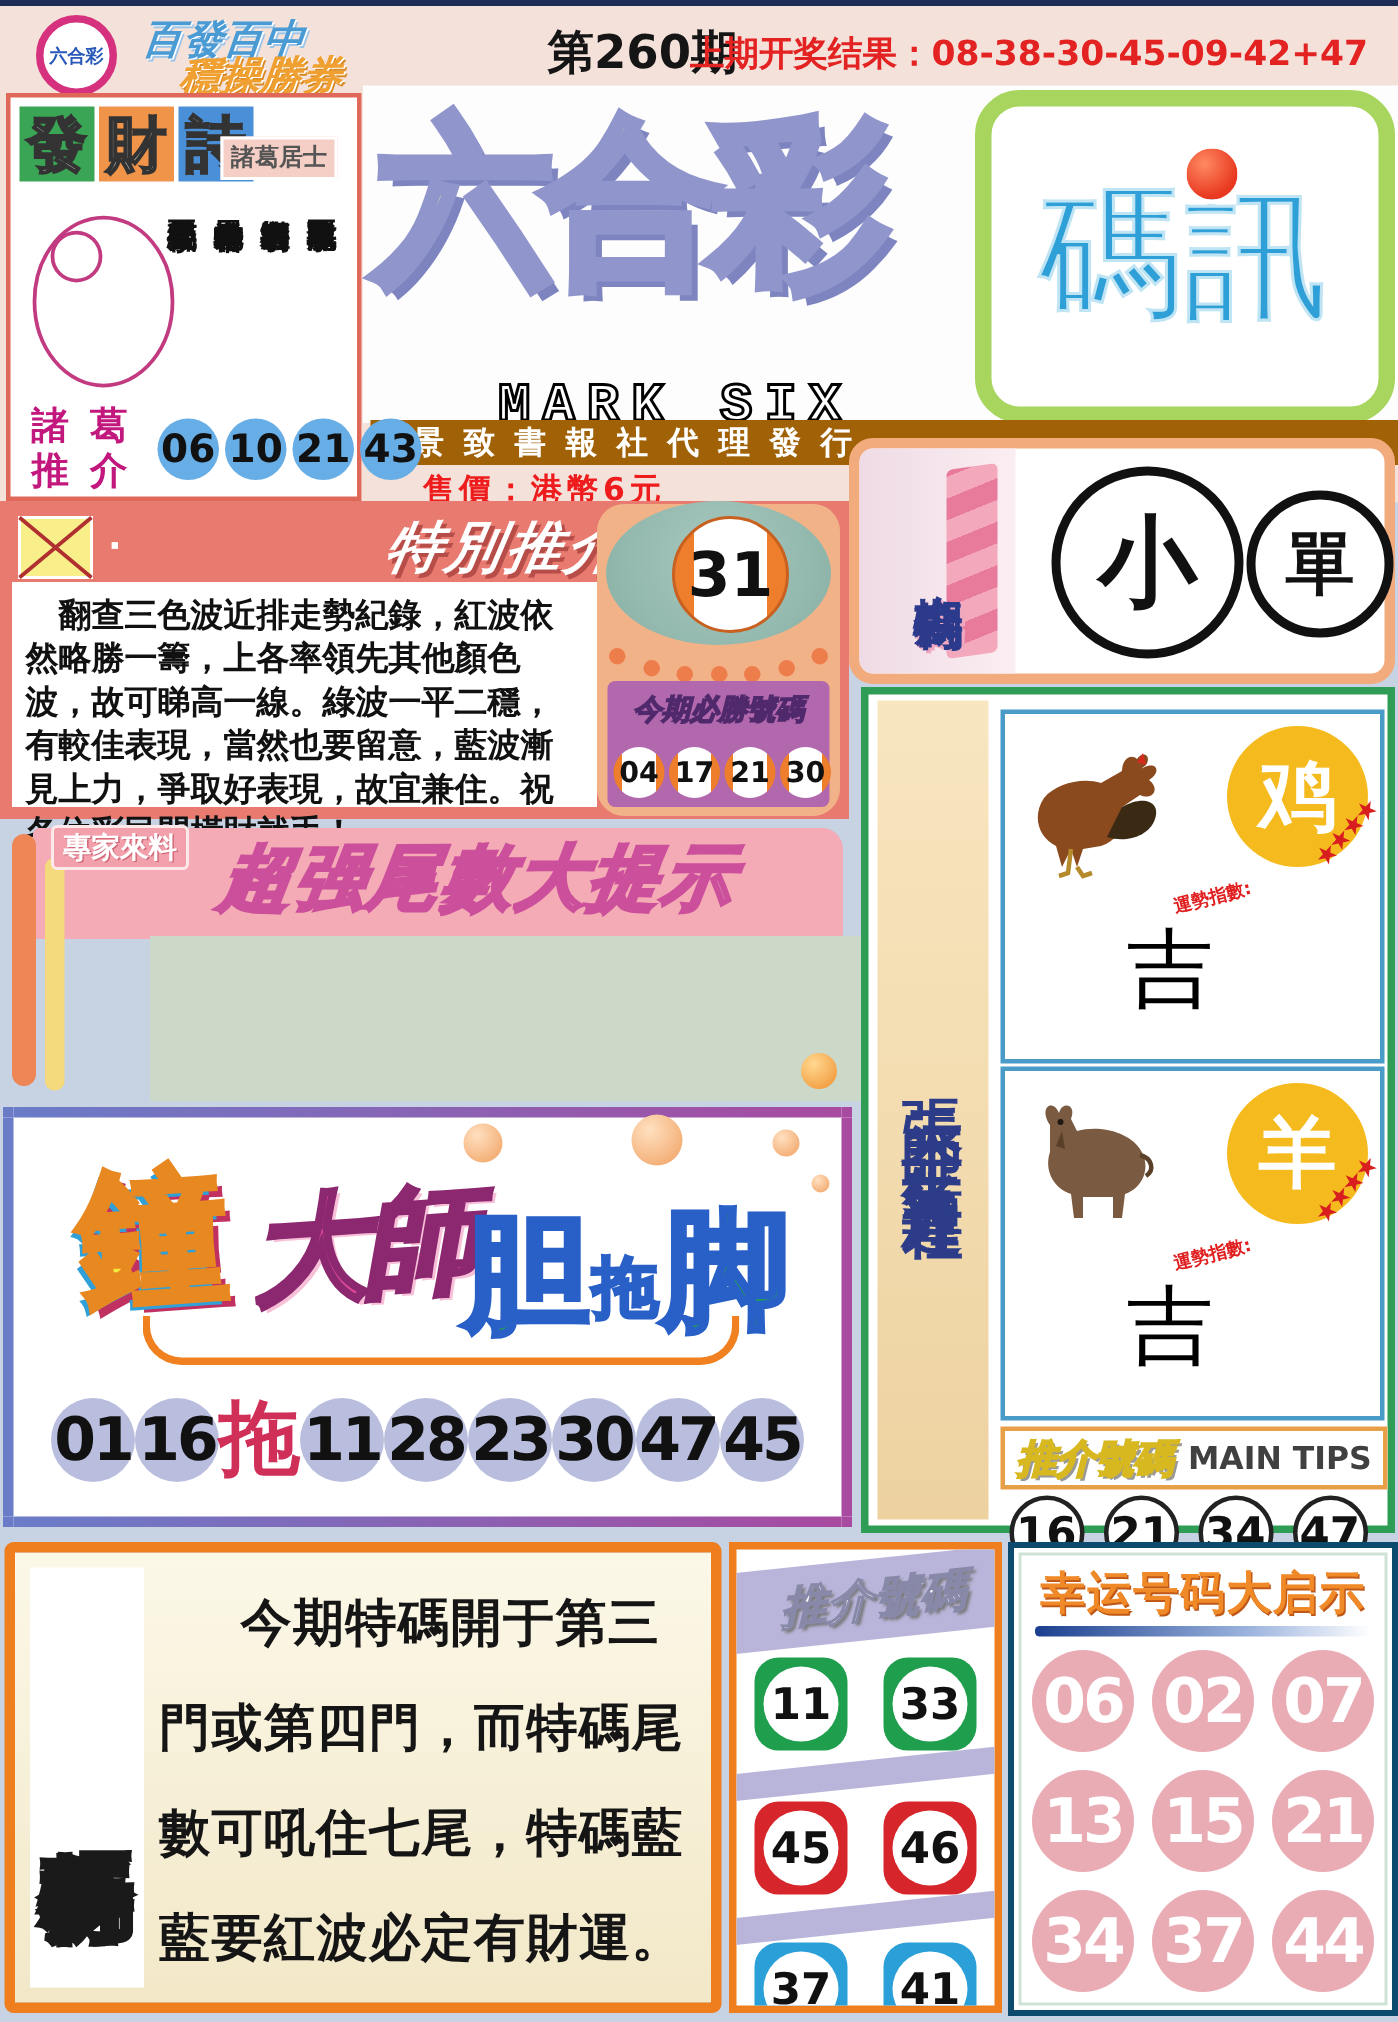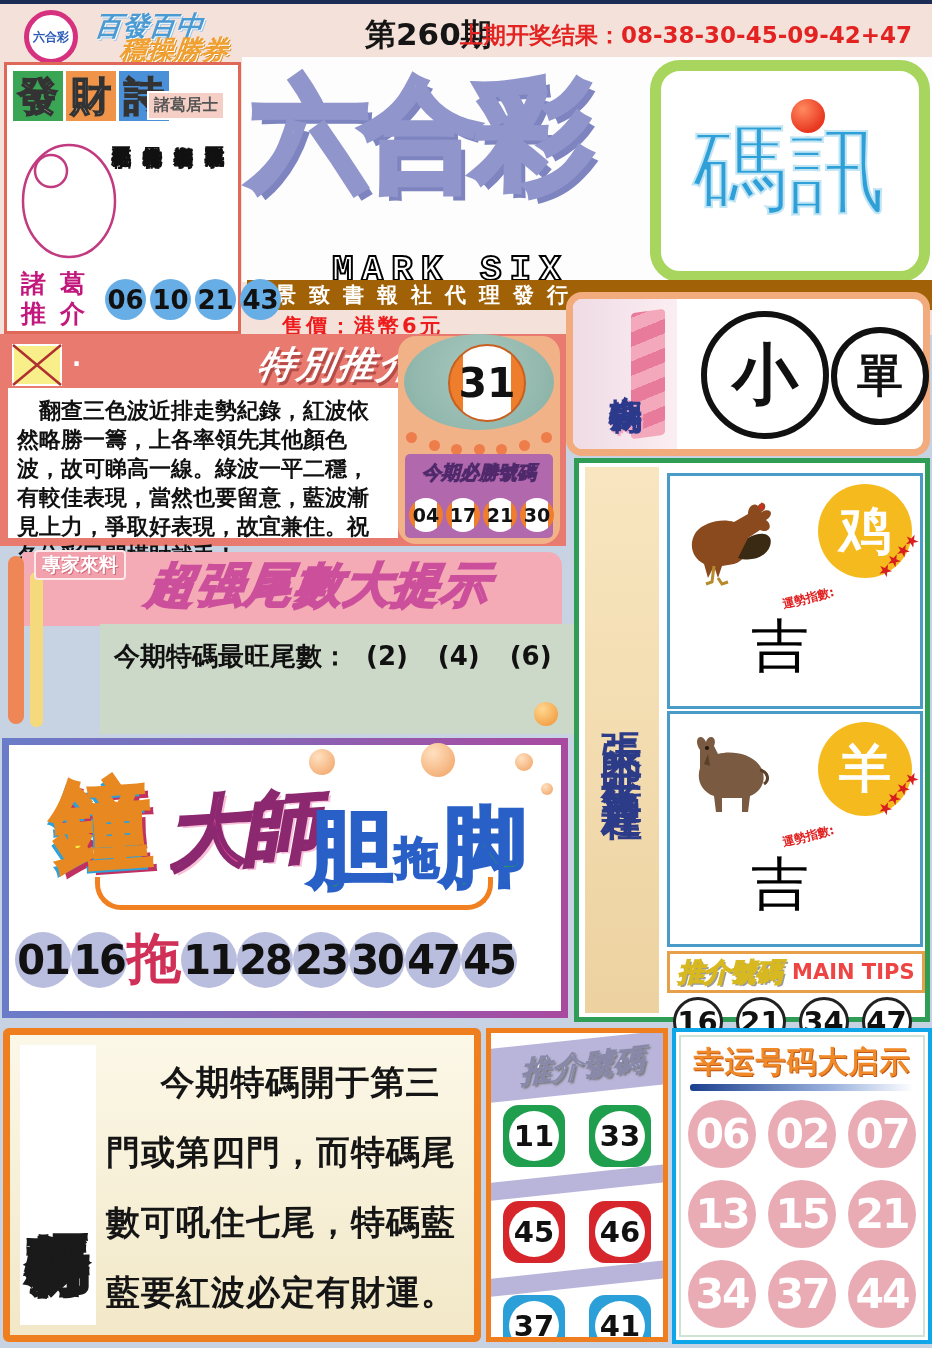--- a/index.html
+++ b/index.html
@@ -107,21 +107,21 @@
   .dashi{left:158px;top:34px;font-size:78px;font-weight:900;font-style:italic;color:#e04898;
     -webkit-text-stroke:3px #8c2870;text-shadow:3px 3px 0 #f8c0d8;transform:rotate(-4deg);letter-spacing:-4px;}
   .dan3{left:300px;top:48px;font-size:84px;font-weight:900;color:#22a04c;-webkit-text-stroke:3px #2860c8;}
   .tuo-s{left:386px;top:84px;font-size:44px;font-weight:900;color:#22a04c;-webkit-text-stroke:2px #2860c8;}
   .jiao{left:432px;top:44px;font-size:86px;font-weight:900;color:#22a04c;-webkit-text-stroke:3px #2860c8;}
   .swoosh{left:86px;top:132px;width:388px;height:28px;border:5px solid #f08020;border-top:none;
     border-radius:0 0 26px 26px;}
   .bub{border-radius:50%;background:radial-gradient(circle at 35% 30%,#ffe0c0,#f0a060);}
   .bub1{left:300px;top:4px;width:26px;height:26px;} .bub2{left:412px;top:-2px;width:34px;height:34px;}
   .bub3{left:506px;top:8px;width:18px;height:18px;} .bub4{left:532px;top:38px;width:12px;height:12px;}
-  .dt-nums{left:6px;top:178px;width:540px;display:flex;justify-content:flex-start;align-items:center;}
+  .dt-nums{left:6px;top:178px;width:540px;display:flex;justify-content:center;align-items:center;}
   .dt-circle{width:56px;height:56px;border-radius:50%;background:#babede;display:flex;align-items:center;
     justify-content:center;font-size:40px;font-weight:900;color:#111;letter-spacing:-2px;}
   .dt-tuo{font-size:54px;font-weight:900;color:#d03058;}
   
   .zodiac{left:574px;top:458px;width:346px;height:554px;background:#fff;border:5px solid #2f9d55;}
   .z-strip{left:6px;top:4px;width:74px;height:546px;background:linear-gradient(180deg,#f8e6c0,#edd2a0);
     display:flex;align-items:center;justify-content:center;}
   .z-title{writing-mode:vertical-rl;text-orientation:upright;font-size:41px;font-weight:900;color:#2c3c88;
     line-height:74px;letter-spacing:8px;}
   .z-card{left:88px;width:250px;height:230px;border:3px solid #4a9cc8;background:#fff;}
@@ -129,21 +129,21 @@
   .z-animal{left:8px;top:10px;}
   .z-circle{right:8px;top:8px;width:94px;height:94px;border-radius:50%;background:#f5bb1e;
     display:flex;align-items:center;justify-content:center;font-size:52px;font-weight:900;color:#fff;}
   .z-stars{right:-4px;top:70px;font-size:17px;color:#d81e1e;letter-spacing:-2px;transform:rotate(-48deg);}
   .z-index{left:112px;top:114px;font-size:12px;font-weight:bold;color:#e02020;transform:rotate(-14deg);}
   .z-fortune{left:0;top:132px;width:220px;text-align:center;font-size:58px;color:#000;}
   .tips-bar{left:88px;top:488px;width:244px;height:36px;border:3px solid #e8a048;display:flex;
     align-items:center;gap:10px;padding-left:8px;background:#fff;}
   .tips-cn{font-size:26px;font-weight:900;font-style:italic;color:#fff;-webkit-text-stroke:1.5px #d8b820;
     text-shadow:2px 2px 0 #999;}
-  .tips-en{font-size:21px;font-weight:900;color:#ef4444;}
+  .tips-en{font-size:21px;font-weight:900;color:#404040;}
   .tips-nums{left:88px;top:534px;width:250px;display:flex;gap:13px;justify-content:center;}
   .tip-circle{width:44px;height:44px;border:3px solid #222;border-radius:50%;background:#fff;
     display:flex;align-items:center;justify-content:center;font-size:29px;font-weight:bold;color:#111;}
   
   .analysis{left:3px;top:1028px;width:464px;height:300px;border:7px solid #ee7e1e;border-radius:6px;
     background:linear-gradient(180deg,#fcf8e8,#f2e8c8);}
   .an-strip{left:10px;top:10px;width:76px;height:280px;background:#fff;display:flex;align-items:center;justify-content:center;}
   .an-title{writing-mode:vertical-rl;text-orientation:upright;font-size:62px;font-weight:900;color:#fff;
     -webkit-text-stroke:3px #1a1a1a;line-height:76px;}
   .an-body{left:96px;top:12px;width:360px;font-size:34px;font-weight:bold;color:#151515;line-height:70px;
@@ -155,21 +155,21 @@
   .sh-title{font-size:30px;font-weight:900;font-style:italic;color:#fff;-webkit-text-stroke:1px #8888a8;
     text-shadow:2px 2px 2px #777;letter-spacing:1px;}
   .sh-div1{top:140px;height:18px;} .sh-div2{top:236px;height:18px;}
   .sh-row{left:0;width:172px;display:flex;justify-content:center;gap:24px;}
   .sh-row1{top:72px;} .sh-row2{top:168px;} .sh-row3{top:262px;}
   .shield{width:62px;height:62px;border-radius:26%;display:flex;align-items:center;justify-content:center;}
   .shield.green{background:#1f9e4d;} .shield.red{background:#d6262b;} .shield.blue{background:#2ba0d8;}
   .shield i{width:50px;height:50px;border-radius:50%;background:#fff;display:flex;align-items:center;
     justify-content:center;font-style:normal;font-size:29px;font-weight:bold;color:#111;}
   
-  .lucky{left:672px;top:1028px;width:252px;height:308px;border:4px solid #0ea5e9;background:#fff;
+  .lucky{left:672px;top:1028px;width:252px;height:308px;border:4px solid #0c4a6e;background:#fff;
     box-shadow:inset 0 0 0 3px #fff,inset 0 0 0 5px #cfe3d4;}
   .lucky-title{left:0;top:10px;width:252px;text-align:center;font-size:30px;font-weight:900;color:#f08a28;
     text-shadow:1px 1px 0 #c05818;letter-spacing:1px;}
   .lucky-rule{left:14px;top:52px;width:224px;height:7px;
     background:linear-gradient(90deg,#1b3f8f,#9fb6df 65%,rgba(159,182,223,0));border-radius:3px;}
   .lucky-grid{left:12px;top:68px;width:228px;display:flex;flex-wrap:wrap;gap:12px;}
   .lucky-ball{width:68px;height:68px;border-radius:50%;background:#e9abb4;display:flex;align-items:center;
     justify-content:center;font-size:41px;font-weight:900;color:#fff;letter-spacing:-2px;}
 </style>
 </head>
@@ -267,28 +267,20 @@
   </div>
 </div>
 
 <div class="abs tails">
   <div class="abs tails-band"></div>
   <div class="abs bar-o"></div>
   <div class="abs bar-y"></div>
   <div class="abs tails-tag">專家來料</div>
   <div class="abs tails-title">超强尾數大提示</div>
   <div class="abs tails-panel">
-    <div class="tails-row">
-      <span>今期特碼最旺尾數：</span>
-      <span class="vals">
-        <span>(2)</span>
-        <span>(4)</span>
-        <span>(6)</span>
-      </span>
-    </div>
   </div>
   <div class="abs orange-ball-sm"></div>
 </div>
 
 <div class="abs dantuo">
   <span class="abs zhong">鐘</span>
   <span class="abs dashi">大師</span>
   <span class="abs dan3">胆</span>
   <span class="abs tuo-s">拖</span>
   <span class="abs jiao">脚</span>

